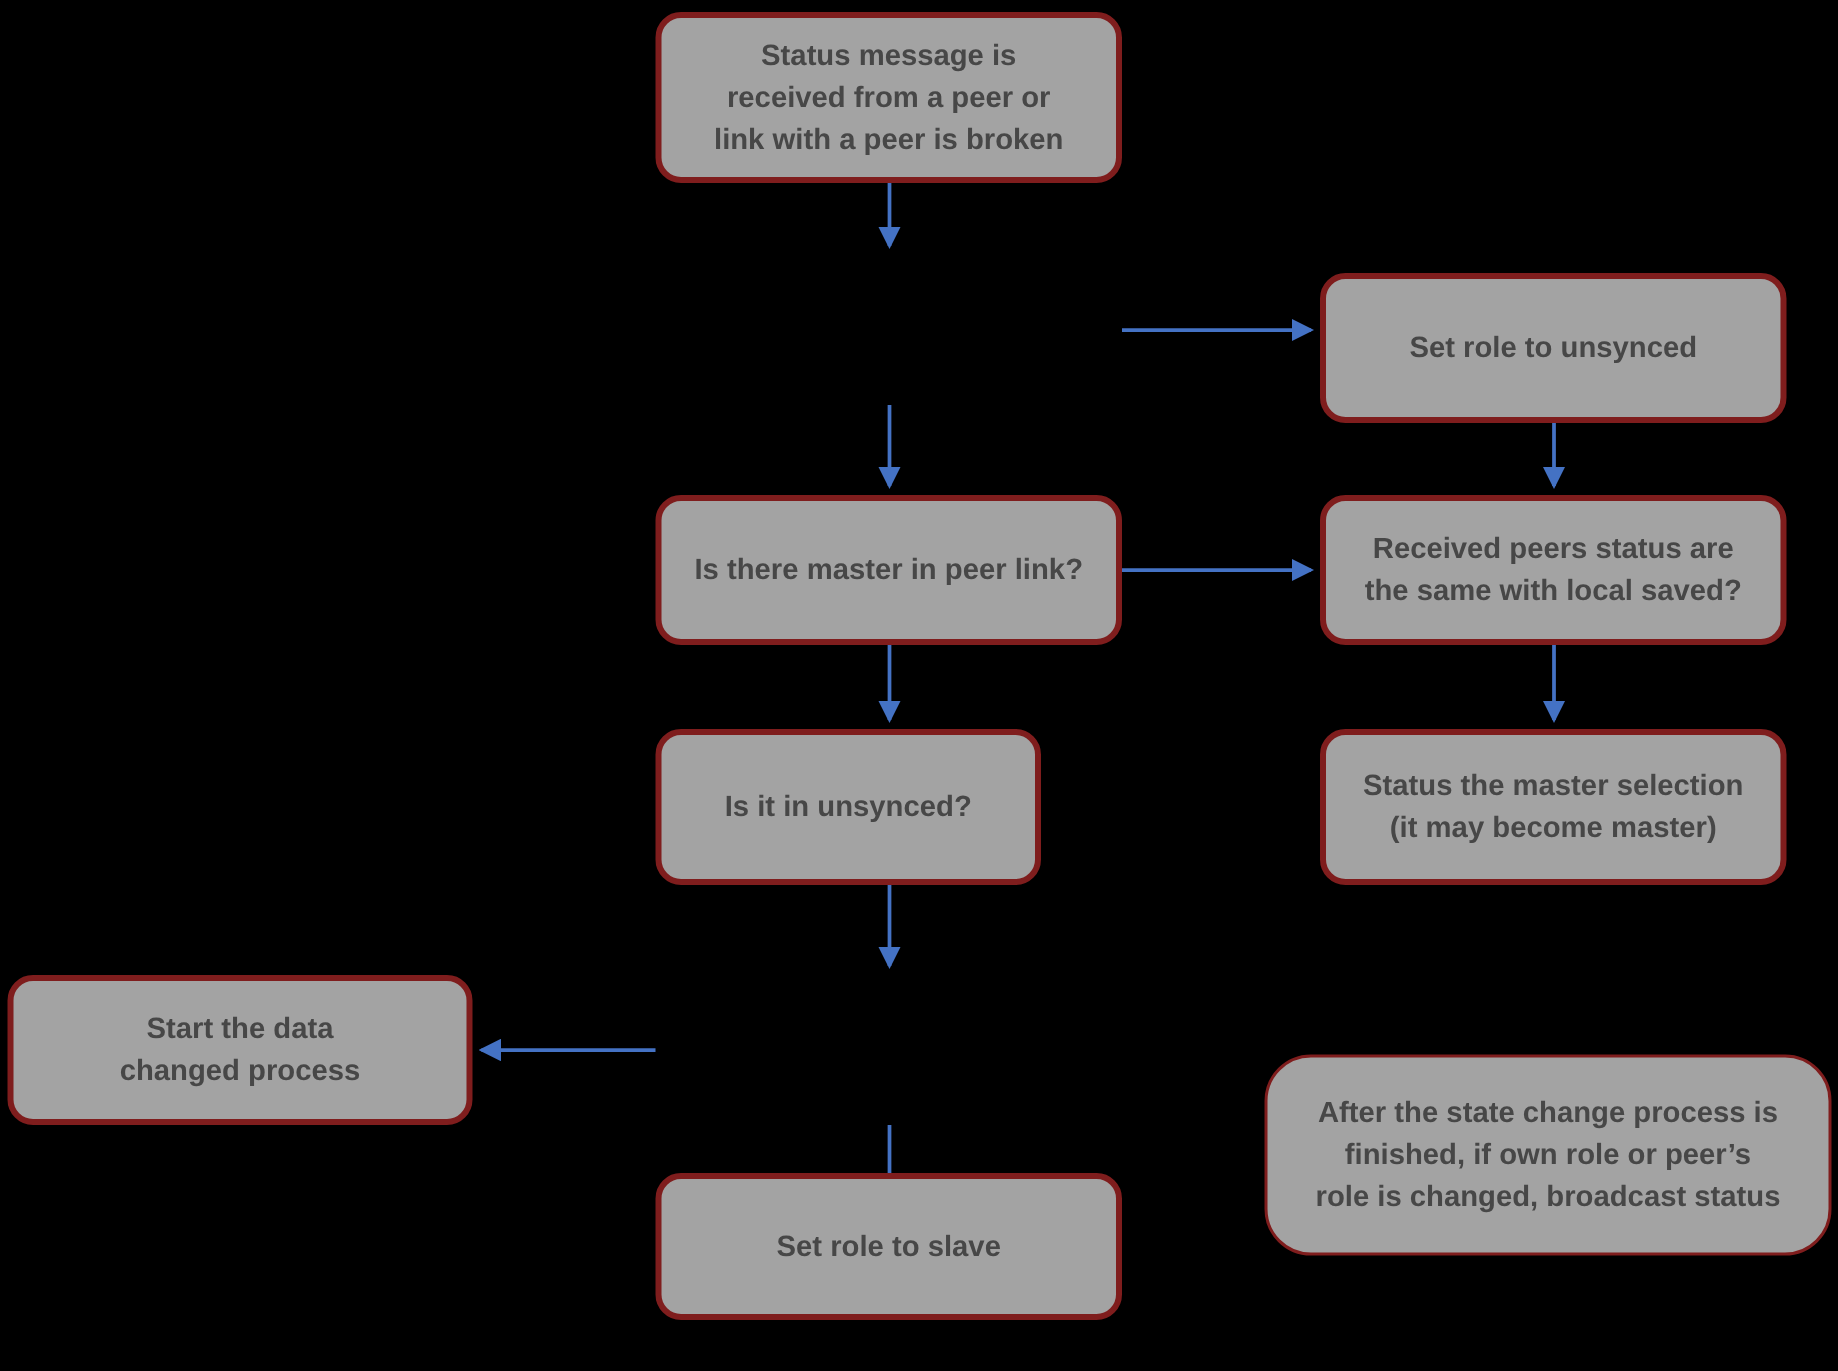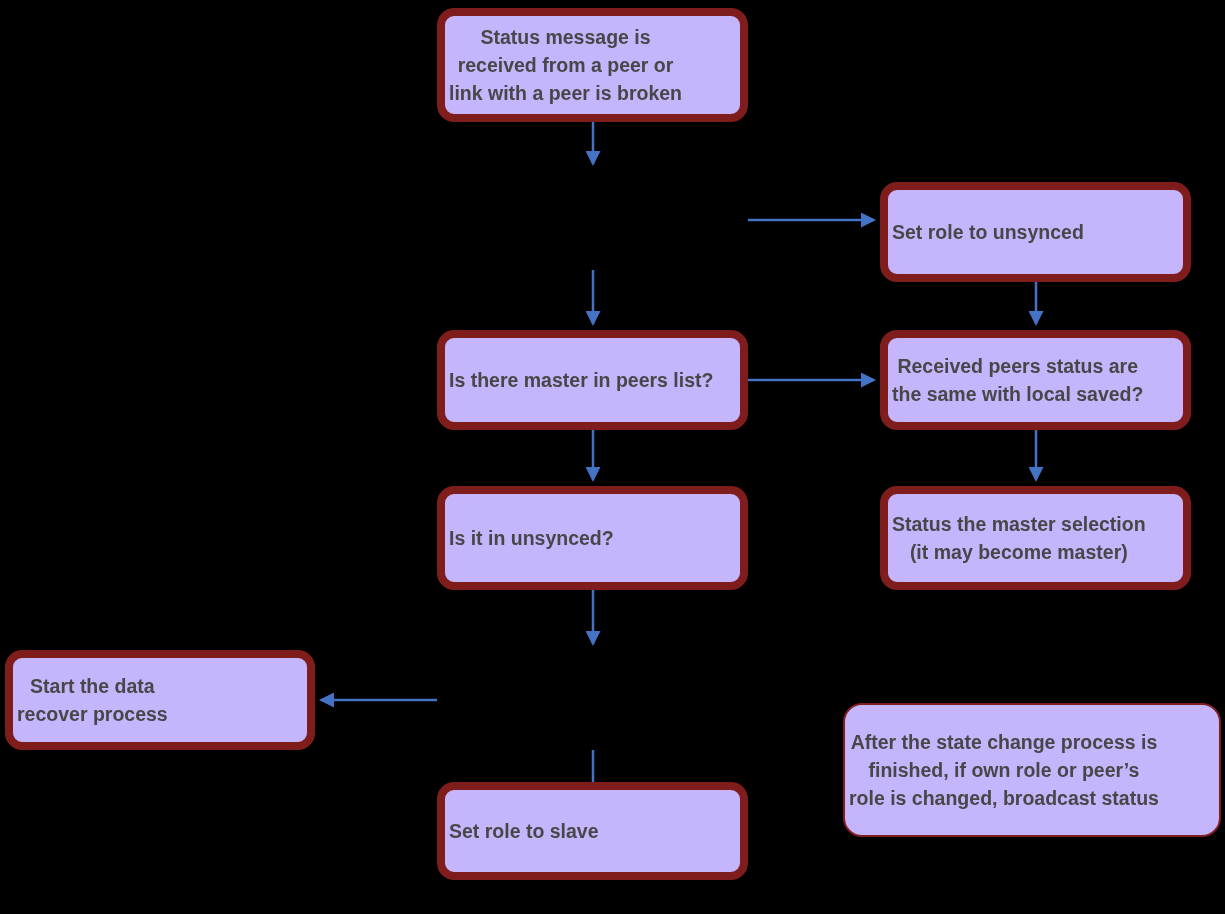--- a/index.html
+++ b/index.html
@@ -19,48 +19,48 @@
     position: absolute;
     left: 0;
     top: 0;
     width: 1225px;
     height: 914px;
     pointer-events: none;
   }
   .node {
     position: absolute;
     box-sizing: border-box;
-    border: 8px solid #7f1d1d;
+    border: 4px solid #7f1d1d;
     border-radius: 17px;
-    background: #c4b5fd;
+    background: #a3a3a3;
     display: flex;
     align-items: center;
-    justify-content: flex-start;
+    justify-content: center;
     text-align: center;
     color: #474747;
     font-weight: bold;
     font-size: 19.5px;
     line-height: 28px;
   }
   .node span {
     white-space: pre-line;
     display: block;
     padding: 0 4px;
   }
   .note {
     border-width: 2.5px;
-    border-radius: 19px;
+    border-radius: 31px;
   }
   
   #n0  { left: 437px; top: 8px;   width: 311px; height: 114px; }
   #n1  { left: 437px; top: 170px; width: 311px; height: 100px; }
   #n2  { left: 880px; top: 182px; width: 311px; height: 100px; }
   #n3  { left: 437px; top: 330px; width: 311px; height: 100px; }
   #n4  { left: 880px; top: 330px; width: 311px; height: 100px; }
-  #n5  { left: 437px; top: 486px; width: 311px; height: 104px; }
+  #n5  { left: 437px; top: 486px; width: 257px; height: 104px; }
   #n6  { left: 880px; top: 486px; width: 311px; height: 104px; }
   #n7  { left: 437px; top: 650px; width: 311px; height: 100px; }
   #n8  { left: 5px;   top: 650px; width: 310px; height: 100px; }
   #n9  { left: 437px; top: 782px; width: 311px; height: 98px;  }
   #n10 { left: 843px; top: 703px; width: 378px; height: 134px; }
 </style>
 </head>
 <body>
 
 <div id="canvas">
@@ -90,41 +90,41 @@
 received from a peer or
 link with a peer is broken</span>
   </div>
 
 
   <div class="node" id="n2">
     <span>Set role to unsynced</span>
   </div>
 
   <div class="node" id="n3">
-    <span>Is there master in peers list?</span>
+    <span>Is there master in peer link?</span>
   </div>
 
   <div class="node" id="n4">
     <span>Received peers status are
 the same with local saved?</span>
   </div>
 
   <div class="node" id="n5">
     <span>Is it in unsynced?</span>
   </div>
 
   <div class="node" id="n6">
     <span>Status the master selection
 (it may become master)</span>
   </div>
 
 
   <div class="node" id="n8">
     <span>Start the data
-recover process</span>
+changed process</span>
   </div>
 
   <div class="node" id="n9">
     <span>Set role to slave</span>
   </div>
 
   <div class="node note" id="n10">
     <span>After the state change process is
 finished, if own role or peer’s
 role is changed, broadcast status</span>

